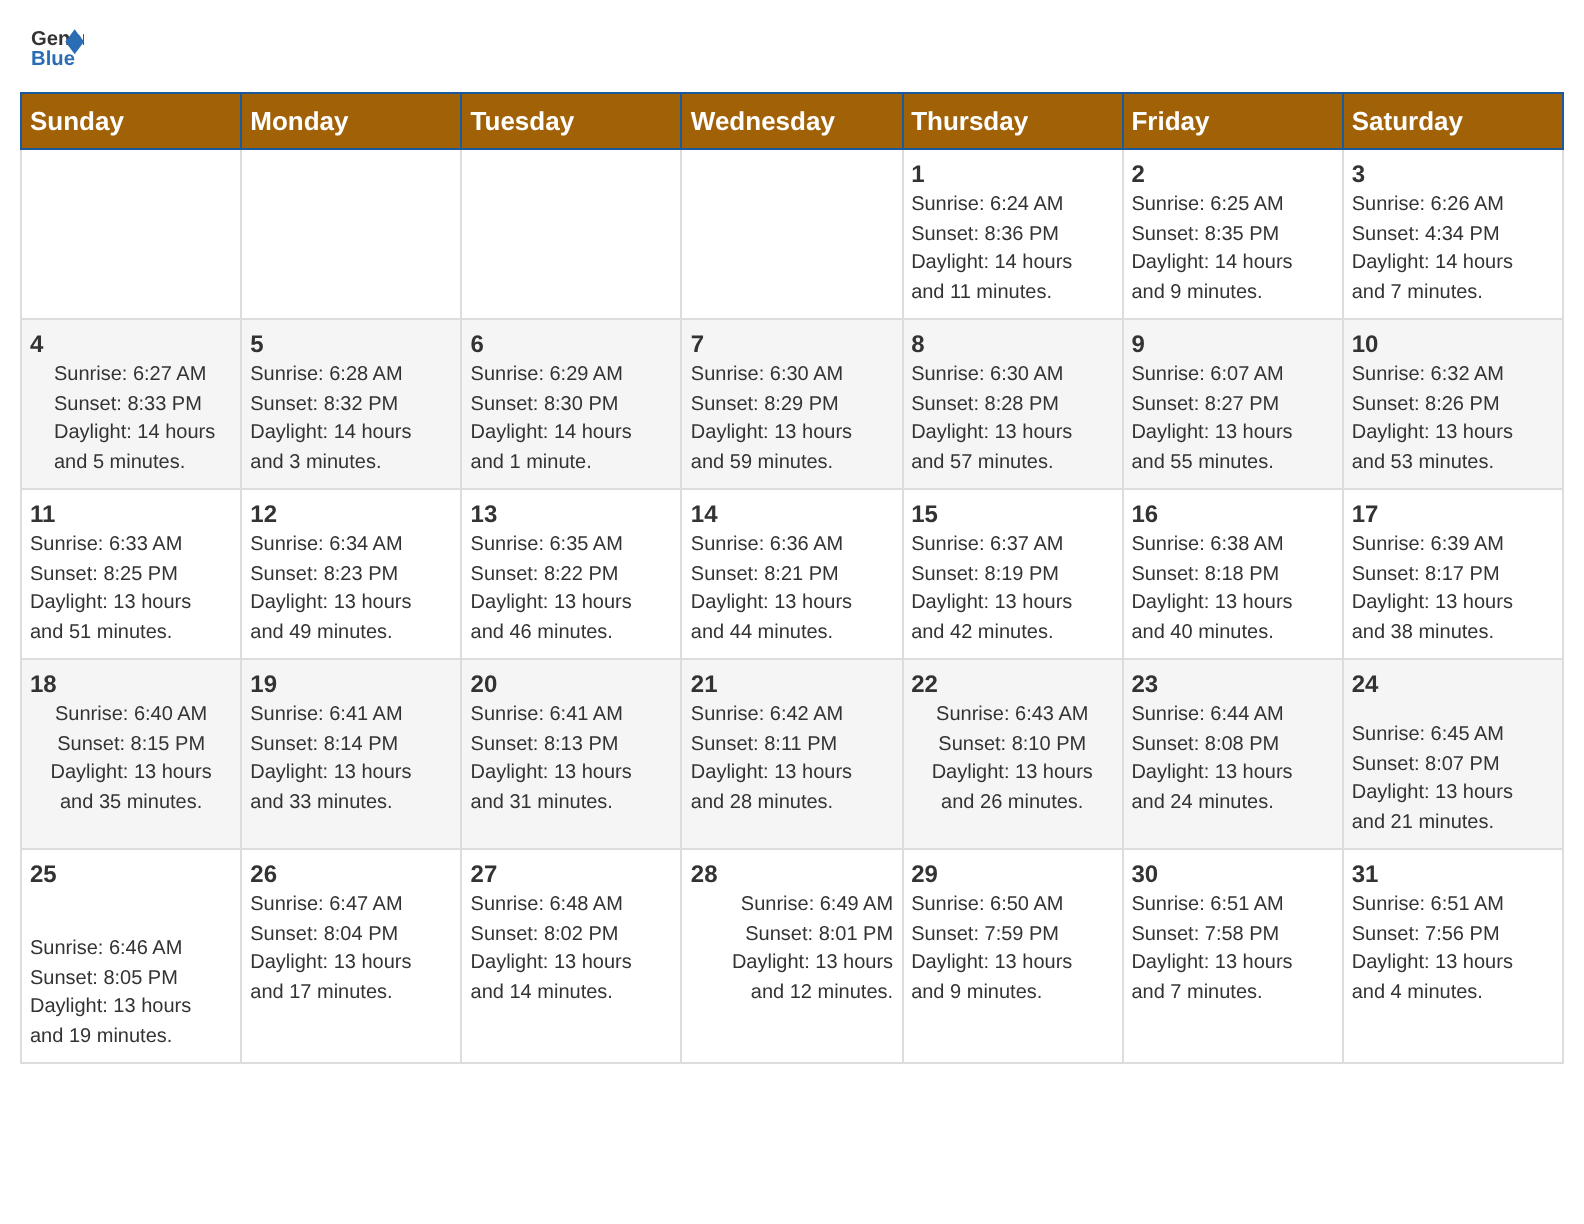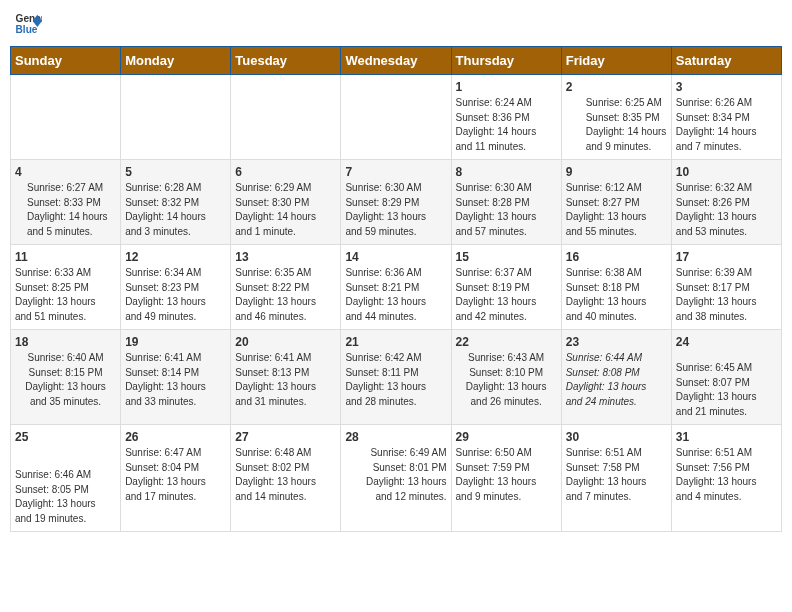--- a/index.html
+++ b/index.html
@@ -124,29 +124,29 @@
         <td class="empty-cell"></td>
         <td>
           <span class="day-number">1</span>
           <div class="day-info" style="white-space: pre-line;">Sunrise: 6:24 AM
 Sunset: 8:36 PM
 Daylight: 14 hours
 and 11 minutes.</div>
         </td>
         <td>
           <span class="day-number">2</span>
-          <div class="day-info" style="white-space: pre-line; margin-left: 20px;">Sunrise: 6:25 AM
+          <div class="day-info" style="white-space: pre-line;">Sunrise: 6:25 AM
 Sunset: 8:35 PM
 Daylight: 14 hours
 and 9 minutes.</div>
         </td>
         <td>
           <span class="day-number">3</span>
           <div class="day-info" style="white-space: pre-line;">Sunrise: 6:26 AM
-Sunset: 8:34 PM
+Sunset: 4:34 PM
 Daylight: 14 hours
 and 7 minutes.</div>
         </td>
       </tr>
       <tr>
         <td>
           <span class="day-number">4</span>
           <div class="day-info" style="white-space: pre-line; margin-left: 12px;">Sunrise: 6:27 AM
 Sunset: 8:33 PM
 Daylight: 14 hours
@@ -175,21 +175,21 @@
         </td>
         <td>
           <span class="day-number">8</span>
           <div class="day-info" style="white-space: pre-line;">Sunrise: 6:30 AM
 Sunset: 8:28 PM
 Daylight: 13 hours
 and 57 minutes.</div>
         </td>
         <td>
           <span class="day-number">9</span>
-          <div class="day-info" style="white-space: pre-line;">Sunrise: 6:12 AM
+          <div class="day-info" style="white-space: pre-line;">Sunrise: 6:07 AM
 Sunset: 8:27 PM
 Daylight: 13 hours
 and 55 minutes.</div>
         </td>
         <td>
           <span class="day-number">10</span>
           <div class="day-info" style="white-space: pre-line;">Sunrise: 6:32 AM
 Sunset: 8:26 PM
 Daylight: 13 hours
 and 53 minutes.</div>
@@ -277,21 +277,21 @@
         </td>
         <td>
           <span class="day-number">22</span>
           <div class="day-info" style="white-space: pre-line; text-align: center;">Sunrise: 6:43 AM
 Sunset: 8:10 PM
 Daylight: 13 hours
 and 26 minutes.</div>
         </td>
         <td>
           <span class="day-number">23</span>
-          <div class="day-info" style="white-space: pre-line; font-style: italic;">Sunrise: 6:44 AM
+          <div class="day-info" style="white-space: pre-line;">Sunrise: 6:44 AM
 Sunset: 8:08 PM
 Daylight: 13 hours
 and 24 minutes.</div>
         </td>
         <td>
           <span class="day-number">24</span>
           <div class="day-info" style="white-space: pre-line; margin-top: 12px;">Sunrise: 6:45 AM
 Sunset: 8:07 PM
 Daylight: 13 hours
 and 21 minutes.</div>

